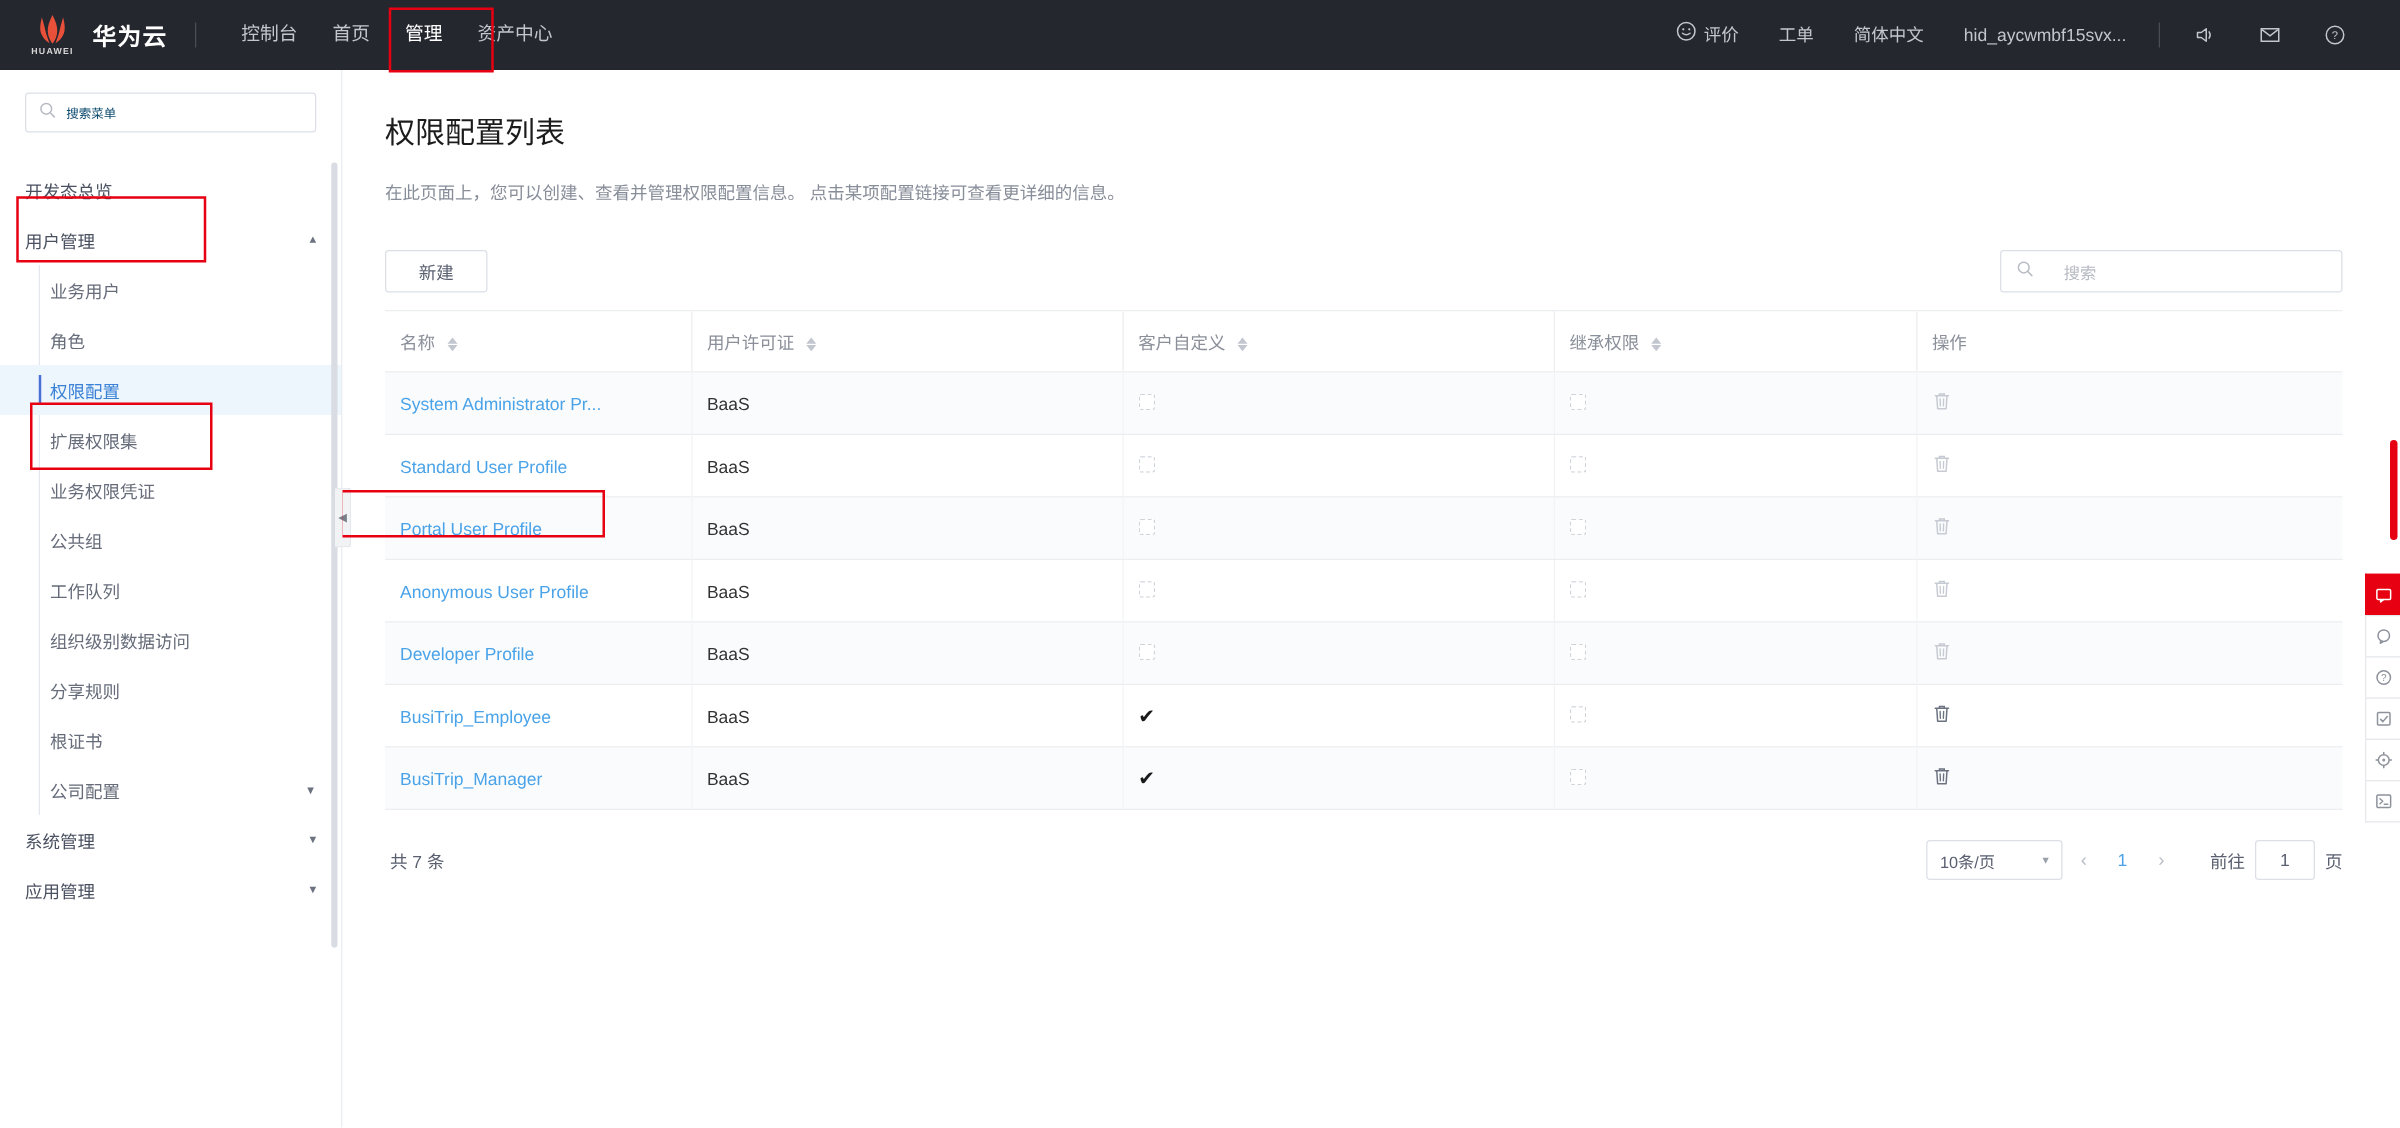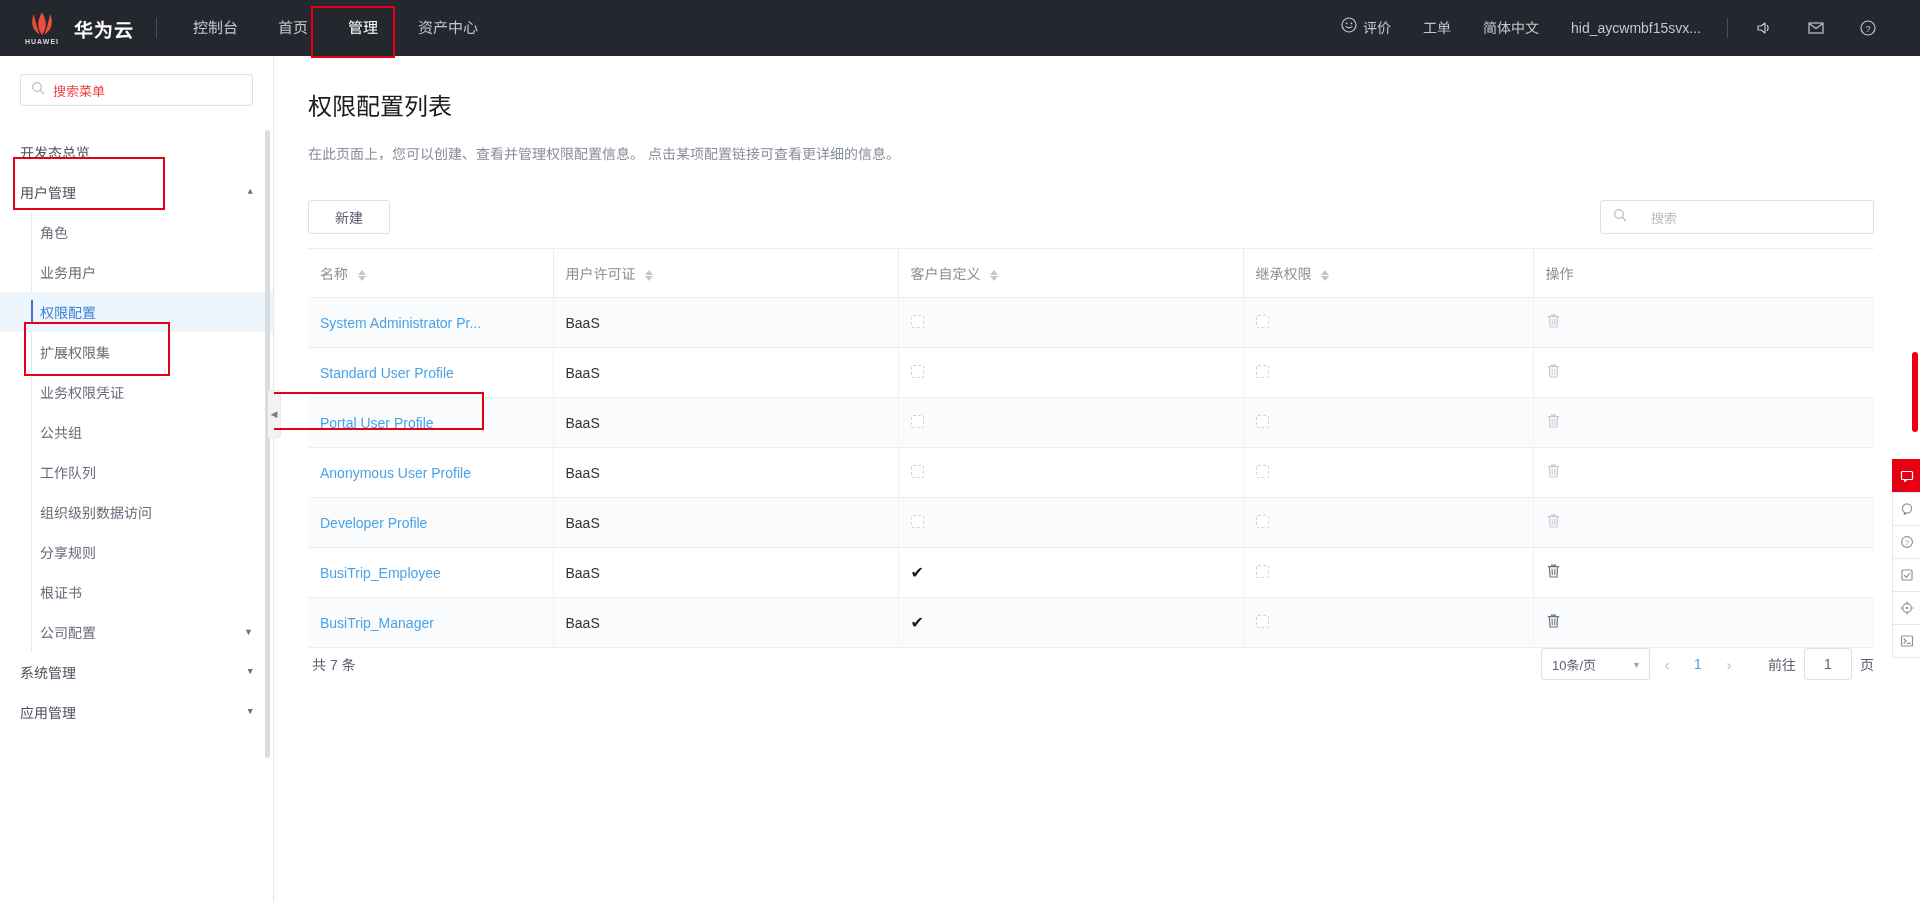--- a/index.html
+++ b/index.html
@@ -21,21 +21,21 @@
     padding: 0 26px 0 22px;
     position: relative;
     z-index: 30;
   }
   .brand { display:flex; align-items:center; gap:12px; }
   .logo-wrap { display:flex; flex-direction:column; align-items:center; justify-content:center; width:40px; }
   .logo-svg { display:block; }
   .logo-sub { font-size:7px; letter-spacing:1px; color:#d8d8d8; margin-top:1px; font-weight:bold;}
   .brand-name { color:#fff; font-size:19px; font-weight:bold; letter-spacing:1px; }
   .vdiv { width:1px; height:20px; background:#4a4d55; margin:0 22px; }
-  .topnav { display:flex; align-items:center; gap:12px; }
+  .topnav { display:flex; align-items:center; gap:0; }
   .topnav a {
     color:#c3c6cc; font-size:15px; text-decoration:none;
     padding: 0 14px; line-height:56px; display:inline-block;
   }
   .topnav a.active { color:#ffffff; }
   .hl-box { position:absolute; border:2px solid #e60012; pointer-events:none; z-index:50; }
 
   .top-right { margin-left:auto; display:flex; align-items:center;justify-content:center; }
   .top-right .item {
     color:#c3c6cc; font-size:14px; padding:0 16px; line-height:56px;
@@ -53,21 +53,21 @@
     background:#fff;
     border-right:1px solid #e4e7ed;
     position:relative;
     overflow:hidden;
   }
   .search-menu-wrap { padding:18px 20px 6px 20px; }
   .search-menu {
     height:32px; border:1px solid #dcdfe6; border-radius:3px;
     display:flex; align-items:center; gap:8px; padding:0 10px;
   }
-  .search-menu .ph { color:#ef4444; font-size:13px;font-family:Liberation Mono, monospace; }
+  .search-menu .ph { color:#0c4a6e; font-size:10px;font-family:Liberation Mono, monospace; }
   .menu-scroll { position:absolute; top:68px; left:0; right:0; bottom:0; overflow:hidden; }
   .menu { padding-top: 8px; }
   .m-item {
     height:40px; display:flex; align-items:center;
     padding:0 20px; font-size:14px; color:#4a5161; cursor:pointer;
     position:relative;
     font-family:Liberation Mono, monospace;
   }
   .m-item .caret { margin-left:auto; font-size:9px; color:#6b7280; }
   .m-item.group { color:#4a5161; }
@@ -139,21 +139,21 @@
   }
   .check { font-size:16px; color:#1a1a1a; line-height:13px; }
   .trash { color:#c6cad2; cursor:pointer; display:inline-block; }
   .trash.on { color:#6b7280; }
 
   
   table.grid th.sep { border-left:1px solid #ebedf0; }
   table.grid td.sep { border-left:1px solid #f2f3f5; }
 
   
-  .tfoot { display:flex; align-items:center; padding-left:4px; }
+  .tfoot { display:flex; align-items:center; margin-top:24px; padding-left:4px; }
   .total { font-size:14px; color:#5a6070; }
   .pager { margin-left:auto; display:flex; align-items:center; gap:0; }
   .pgsize {
     width:109px; height:32px; border:1px solid #dcdfe6; border-radius:3px;
     display:flex; align-items:center; justify-content:space-between;
     padding:0 10px; font-size:13px; color:#5a6070; cursor:pointer;
   }
   .pgsize .chev { color:#9aa0aa; font-size:10px; }
   .pg-arrow { width:34px; text-align:center; color:#b8bdc6; font-size:15px; cursor:pointer; }
   .pg-num { width:28px; text-align:center; color:#4aa3e8; font-size:14px; cursor:pointer; }
@@ -266,24 +266,24 @@
 
         <div class="m-item group">
           <span>用户管理</span>
           <span class="caret">▲</span>
         </div>
 
         <div class="sub-wrap">
           <div class="sub-line"></div>
 
           <div class="m-sub">
+            <span>业务用户</span>
+          </div>
+          <div class="m-sub">
             <span>角色</span>
-          </div>
-          <div class="m-sub">
-            <span>业务用户</span>
           </div>
           <div class="m-sub active">
             <span>权限配置</span>
           </div>
           <div class="m-sub">
             <span>扩展权限集</span>
           </div>
           <div class="m-sub">
             <span>业务权限凭证</span>
           </div>

